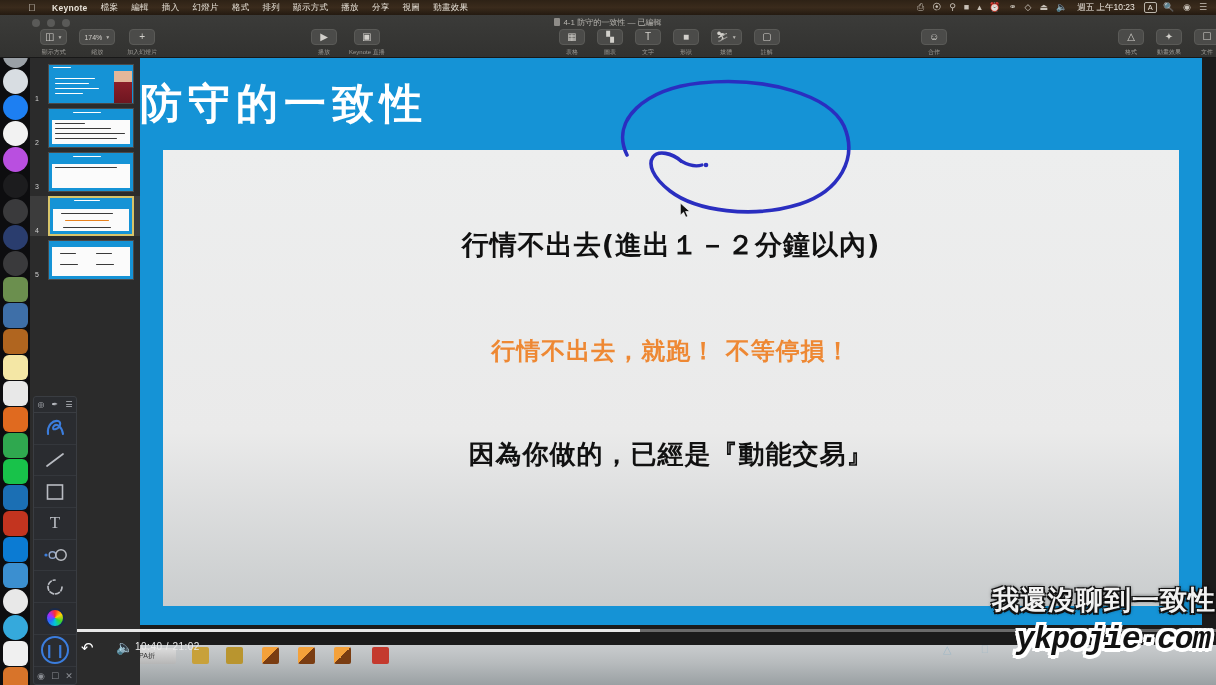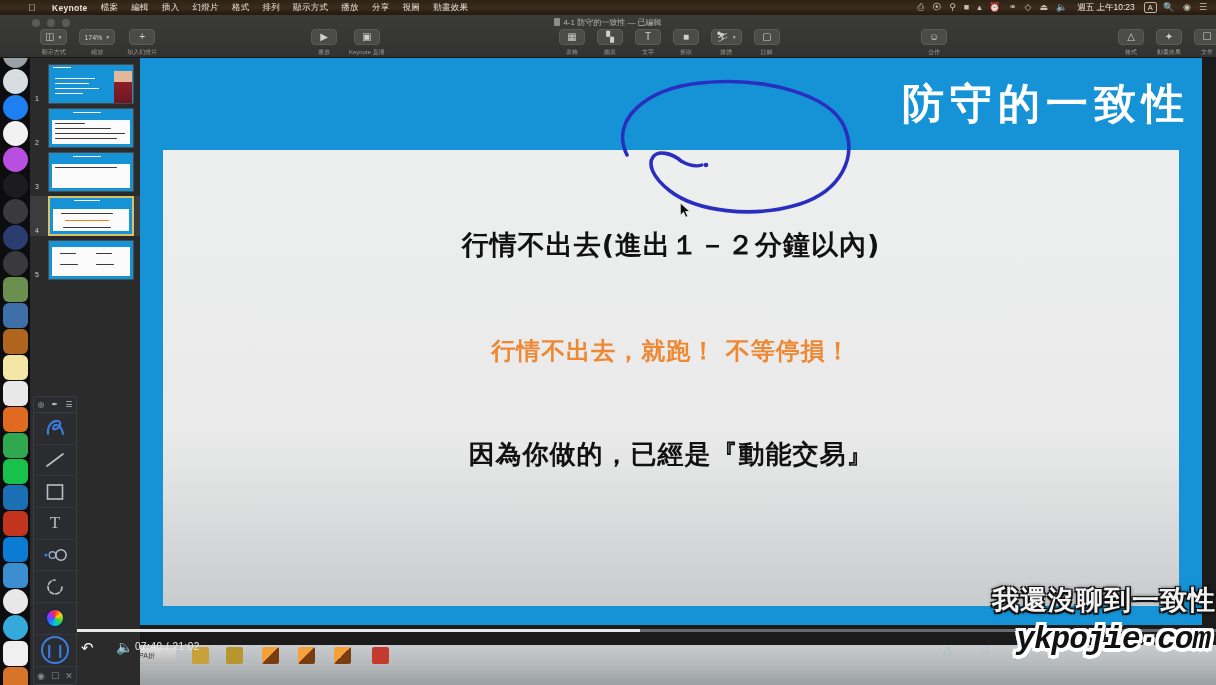--- a/index.html
+++ b/index.html
@@ -105,21 +105,21 @@
   }
   .pal-foot{ width:100%; height:18px; display:flex;align-items:center;justify-content:space-around;
     color:#8a8d93; font-size:9px; border-top:1px solid #34373c;}
 
   
   .canvas{
     position:absolute; left:140px; top:58px; width:1062px; height:567px;
     background:#1593d6; z-index:20; overflow:hidden;
   }
   .slide-title{
-    position:absolute; left:0; right:12px; top:18px; text-align:right;
+    position:absolute; left:0; right:12px; top:18px; text-align:left;
     font-size:42px; font-weight:bold; color:#ffffff; letter-spacing:6px;
     font-family:"DejaVu Sans","Liberation Sans",sans-serif;
   }
   .slide-body{
     position:absolute; left:23px; top:92px; right:23px; bottom:19px;
     background:linear-gradient(180deg,#edeeee 0%,#eaeaea 62%,#c9cccd 100%);
   }
   .body-line{ position:absolute; left:0; right:0; text-align:center; white-space:nowrap;
     font-family:"DejaVu Sans","Liberation Sans",sans-serif; }
   .bl1{ top:77px; font-size:27px; font-weight:bold; color:#111; letter-spacing:1px;}
@@ -444,21 +444,21 @@
     <div class="tb-ico" style="left:304px;background:linear-gradient(135deg,#f4a13a 50%,#7a3d12 50%);"></div>
     <div class="tb-ico" style="left:342px;background:#c43a2e;"></div>
   </div>
 
   <div class="playerbar">
     <div class="progress-track">
       <div class="progress-fill"></div>
     </div>
     <span class="pl-ic" style="left:51px;top:15px;font-size:15px;">↶</span>
     <span class="pl-ic" style="left:86px;top:15px;font-size:14px;">🔈</span>
-    <span class="pl-time"><span>07:40</span>&nbsp;<span>/</span>&nbsp;<span>21:02</span></span>
+    <span class="pl-time"><span>10:40</span>&nbsp;<span>/</span>&nbsp;<span>21:02</span></span>
     <span class="sys-tray">
       <span>△</span>
       <span>⎕</span>
     </span>
   </div>
 
   <div class="palette">
     <div class="pal-head">
       <span>◎</span>
       <span>✒</span>

